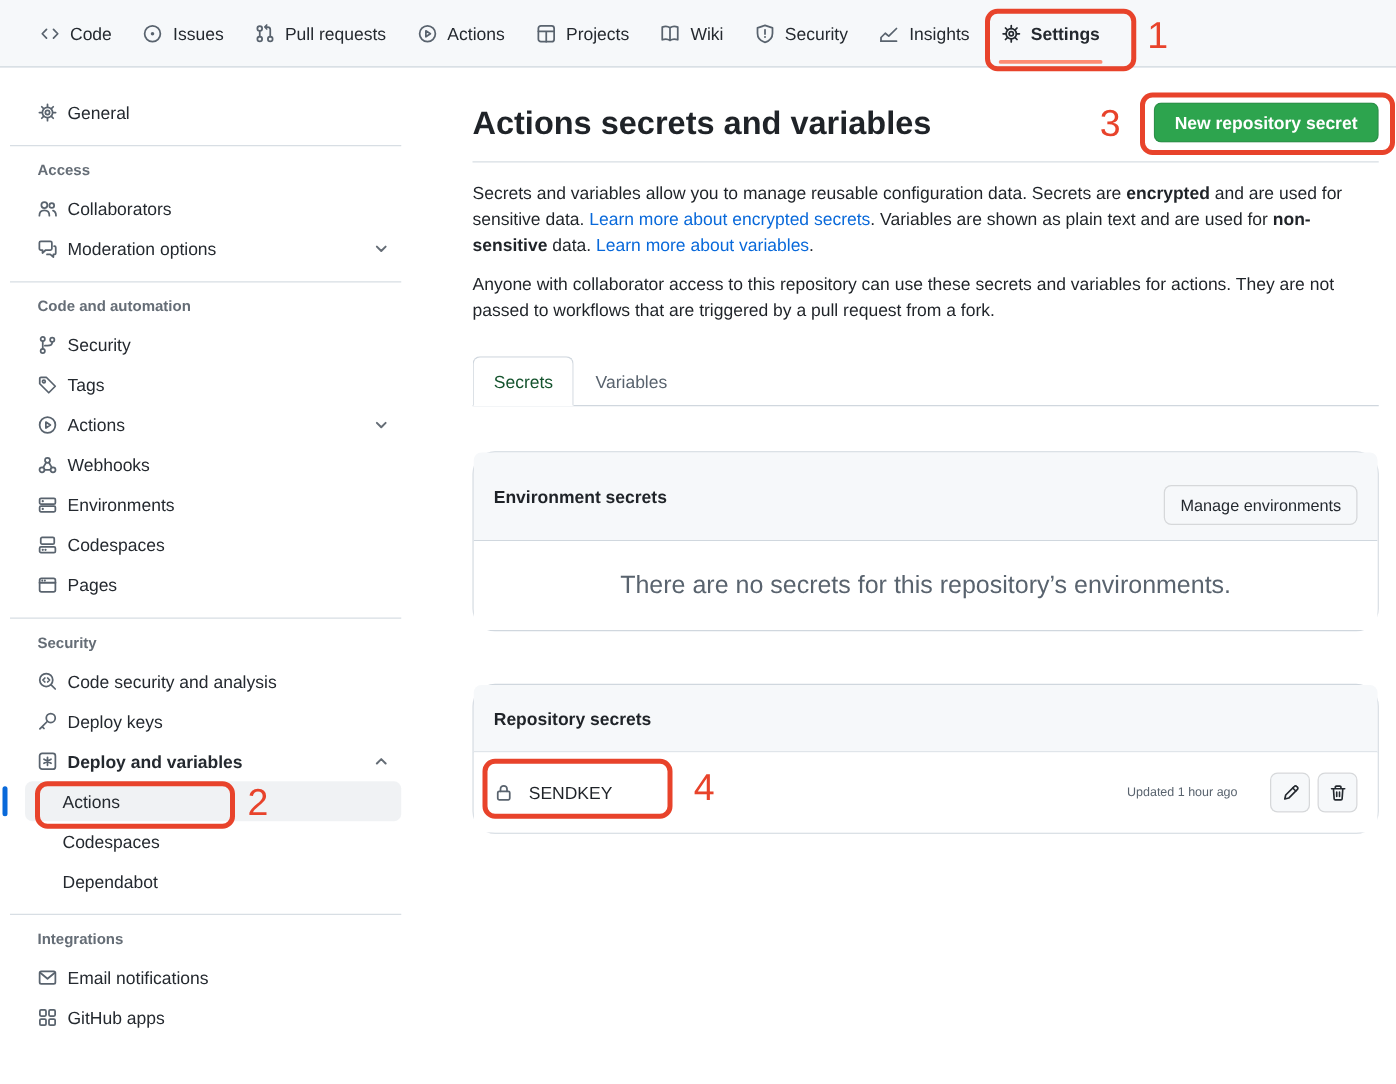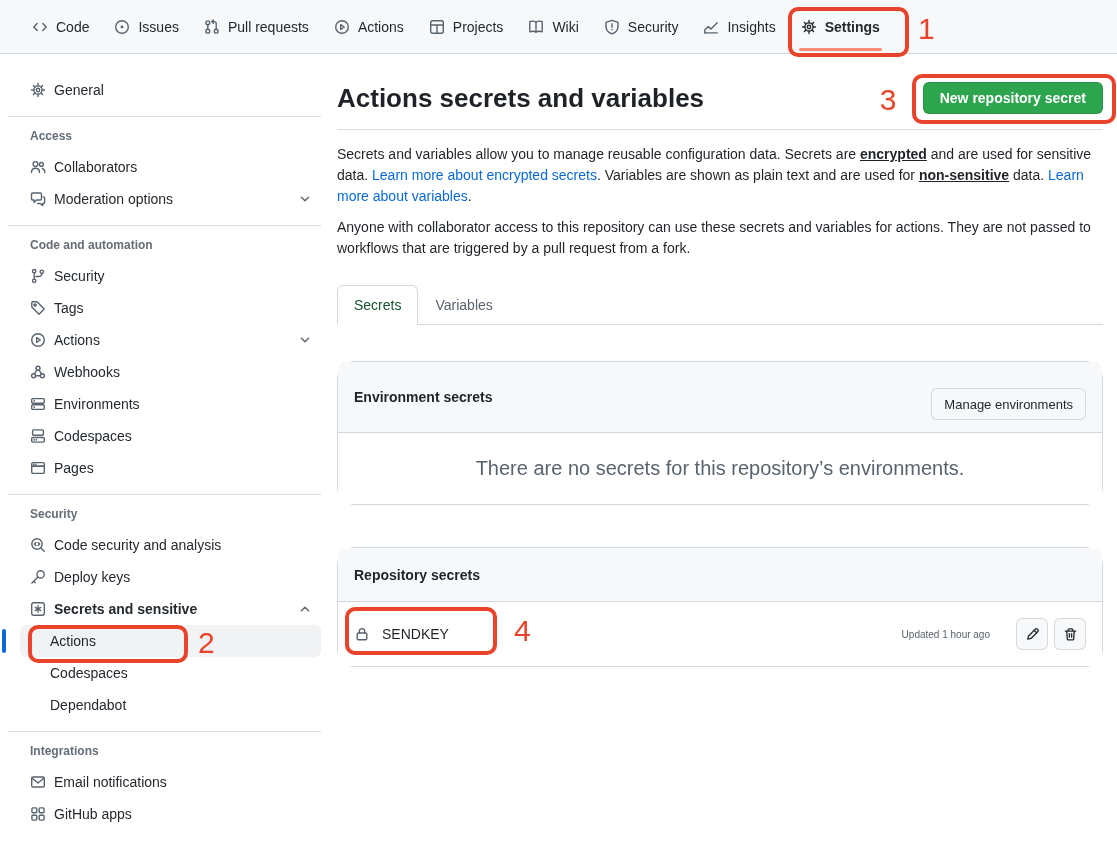--- a/index.html
+++ b/index.html
@@ -22,21 +22,21 @@
     padding:0 10px; font-size:14px; color:#24292f; cursor:pointer;
   }
   .nav-item.active { font-weight:700; }
   .nav-item.active .ic { color:#24292f; }
   .tab-underline {
     position:absolute; left:8px; right:8px; bottom:2px; height:3px;
     border-radius:3px; background:#fd8c73;
   }
 
   
-  .page { display:flex; align-items:flex-start; }
+  .page { display:flex; align-items:flex-start;gap:41px; }
   .sidebar { width:337px; flex:none; padding:20px 16px 0 8px; }
   .main { flex:1; padding:27px 14px 0 0; }
 
   
   .sb-item {
     height:32px; display:flex; align-items:center; gap:8px;
     padding:0 8px 0 22px; font-size:14px; color:#24292f;
     border-radius:6px; cursor:pointer; position:relative;
   }
   .sb-item.bold .sb-label { font-weight:700; }
@@ -61,21 +61,21 @@
   .btn-primary {
     position:relative; flex:none; height:32px; padding:0 16px;
     background:#2da44e; color:#ffffff; font-size:14px; font-weight:600;
     border:1px solid rgba(31,35,40,0.15); border-radius:6px; cursor:pointer;
     font-family:inherit;
   }
   .main hr.title-rule { border:none; border-top:1px solid #d8dee4; margin:14px 0; }
   .intro { font-size:14px; line-height:21px; color:#1f2328; }
   .intro + .intro { margin-top:10px; }
   .intro a { color:#0969da; text-decoration:none; cursor:pointer; }
-  .intro strong { font-weight:700;text-decoration:underline; }
+  .intro strong { font-weight:700; }
 
   .tabnav { margin-top:26px; border-bottom:1px solid #d0d7de; display:flex; }
   .tab {
     padding:8px 16px; font-size:14px; cursor:pointer; line-height:22px;
     color:#59636e; margin-bottom:-1px; border:1px solid transparent;
   }
   .tab.active {
     background:#ffffff; color:#14532d;
     border:1px solid #d0d7de; border-bottom-color:#ffffff;
     border-radius:6px 6px 0 0;
@@ -374,21 +374,21 @@
         </span>
       <span class="sb-label">Deploy keys</span>
     </div>
     <div class="sb-item bold">
       <span class="ic">
           <svg viewBox="0 0 16 16">
             <rect x="1.7" y="1.7" width="12.6" height="12.6" rx="2"></rect>
             <path d="M8 4.8v6.4M5.2 6.4l5.6 3.2M10.8 6.4 5.2 9.6"></path>
           </svg>
         </span>
-      <span class="sb-label">Secrets and sensitive</span>
+      <span class="sb-label">Deploy and variables</span>
       <span class="chev">
           <svg viewBox="0 0 16 16">
             <path d="M4.5 9.8 8 6.3l3.5 3.5"></path>
           </svg>
         </span>
     </div>
     <div class="sb-item sub selected">
       <span class="sel-bar"></span>
       <span class="sb-label">Actions</span>
       <span class="anno-box anno-2"></span>

